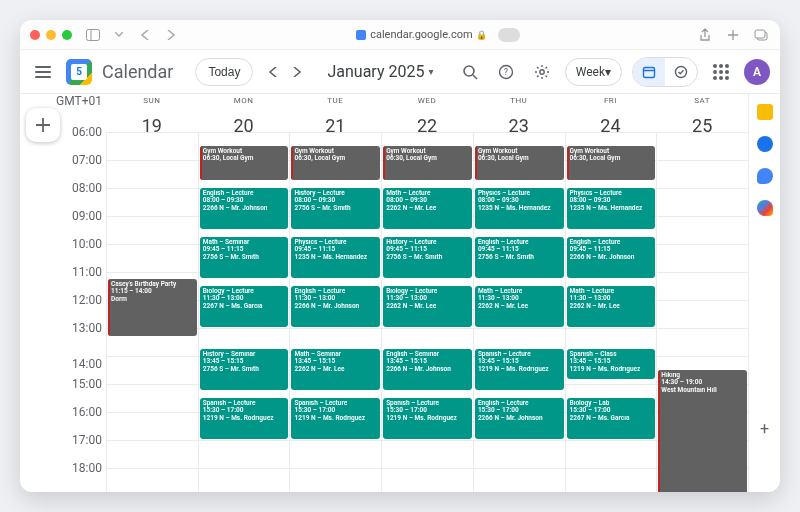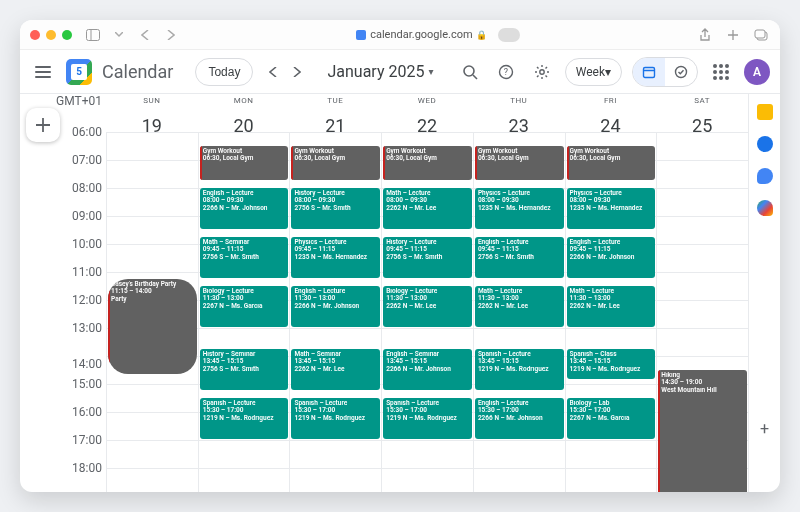--- a/index.html
+++ b/index.html
@@ -343,24 +343,24 @@
               <div class="hline" style="top: 168px;"></div>
               <div class="hline" style="top: 196px;"></div>
               <div class="hline" style="top: 224px;"></div>
               <div class="hline" style="top: 252px;"></div>
               <div class="hline" style="top: 280px;"></div>
               <div class="hline" style="top: 308px;"></div>
               <div class="hline" style="top: 336px;"></div>
             </div>
 
         <div class="daycol">
-              <div class="event grey redbar" style="top: 147px; height: 95px; border-radius: 20px;">
+              <div class="event grey redbar" style="top: 147px; height: 57px;">
                 <div class="t1">Casey's Birthday Party</div>
                 <div class="t2">11:15 – 14:00</div>
-                <div class="t3">Party</div>
+                <div class="t3">Dorm</div>
               </div>
             </div>
             <div class="daycol">
               <div class="event grey redbar" style="top: 14px; height: 34px;">
                 <div class="t1">Gym Workout</div>
                 <div class="t2">06:30, Local Gym</div>
               </div>
               <div class="event teal" style="top: 56px; height: 41px;">
                 <div class="t1">English – Lecture</div>
                 <div class="t2">08:00 – 09:30</div>

